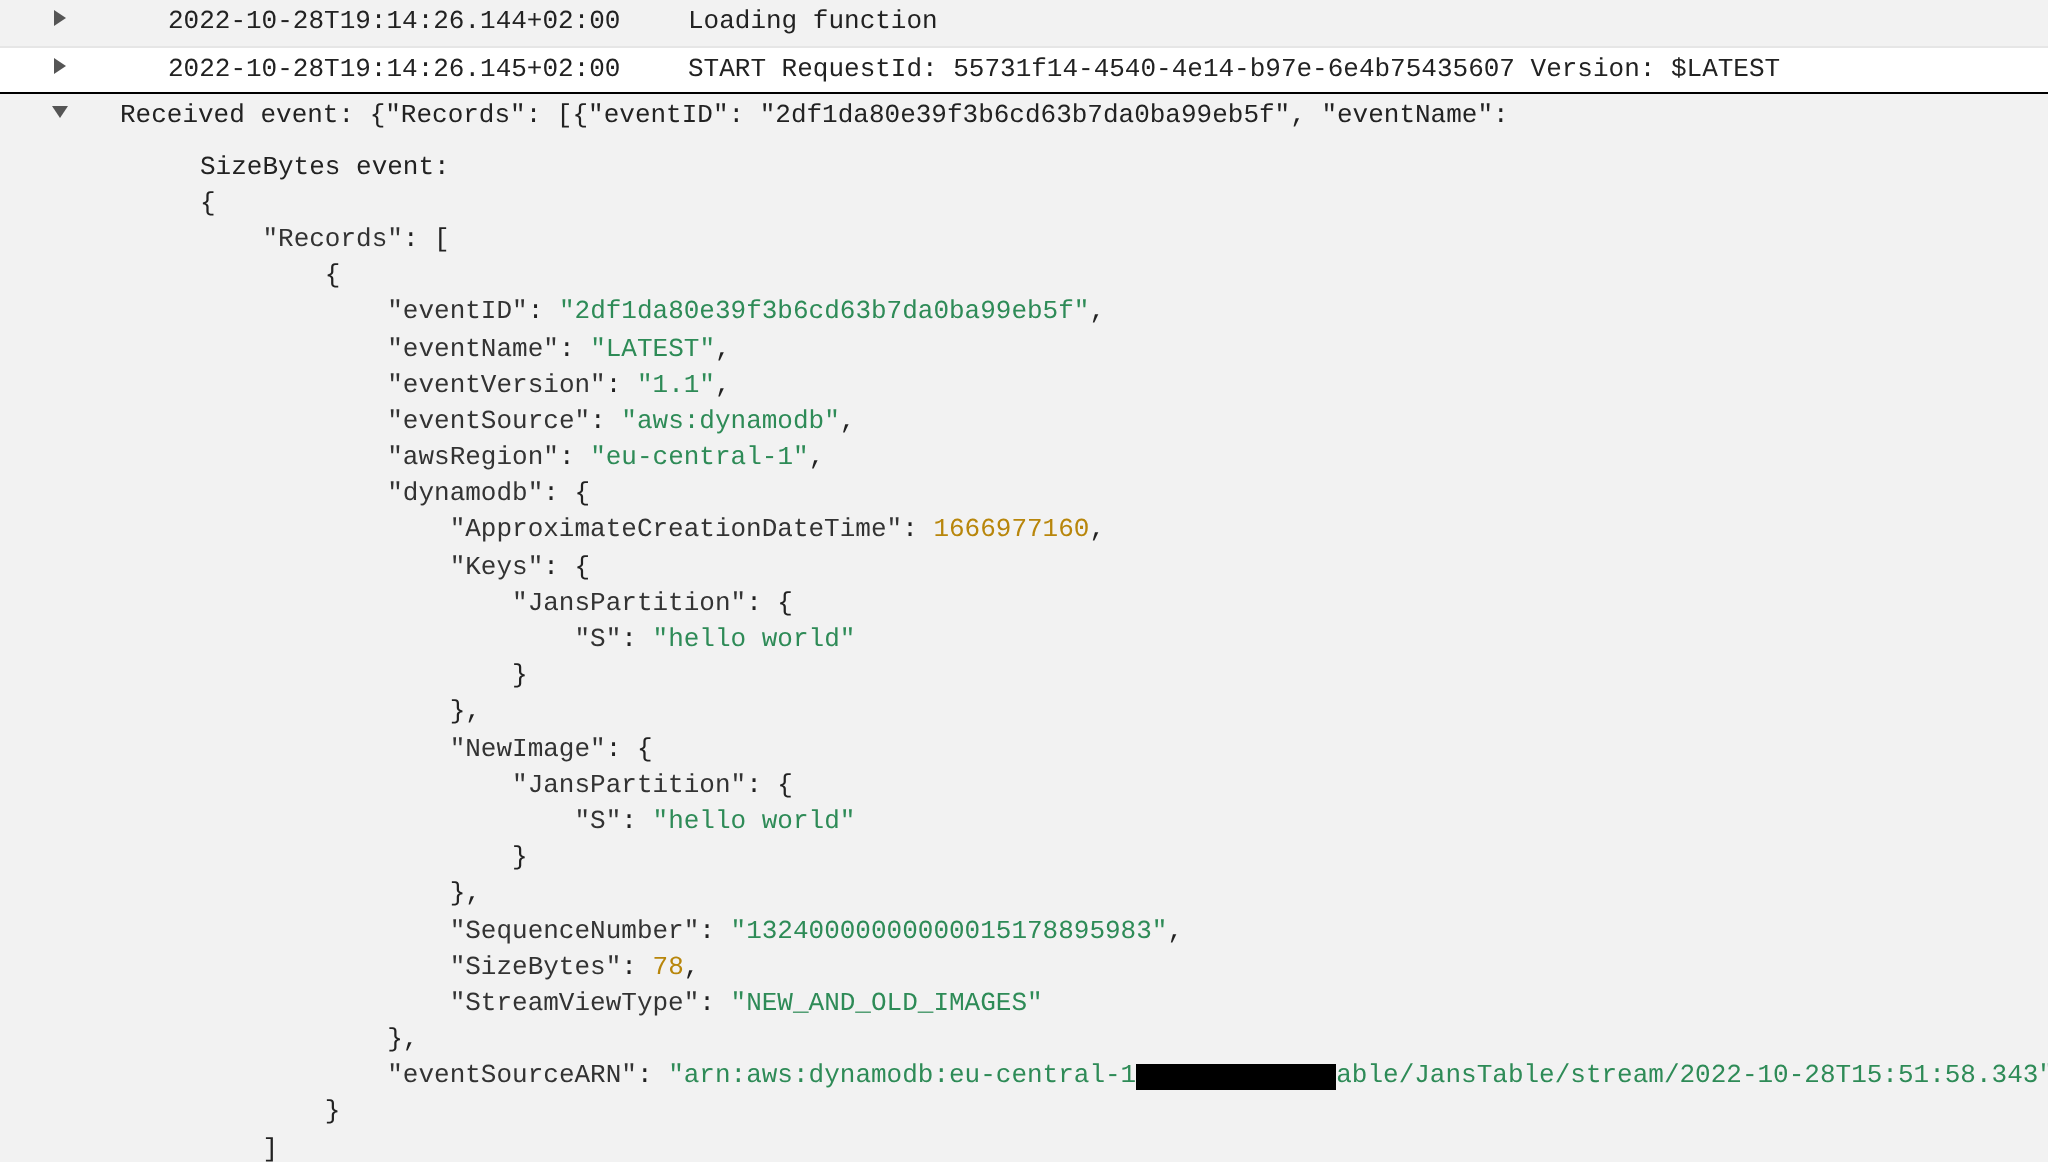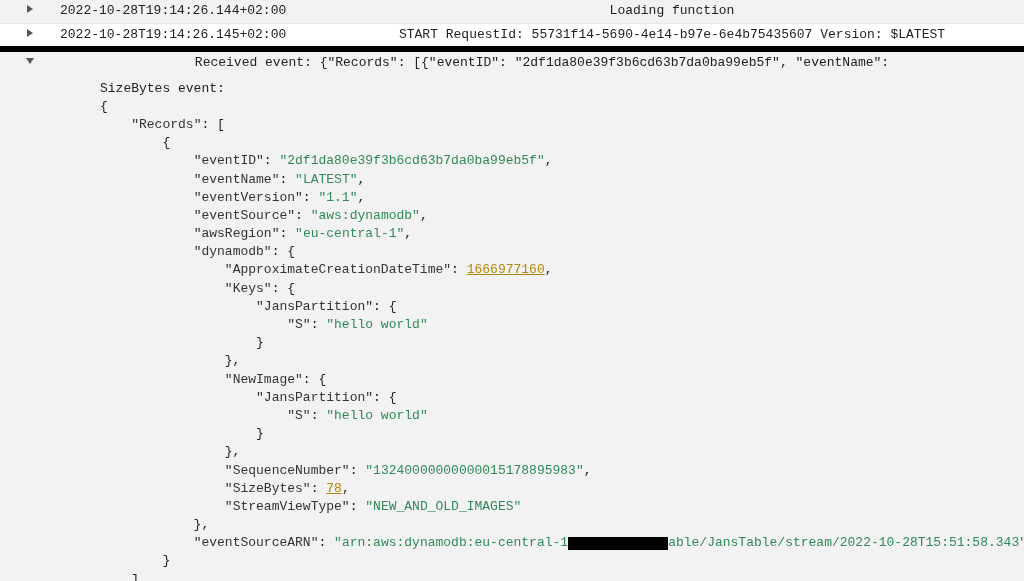--- a/index.html
+++ b/index.html
@@ -13,51 +13,51 @@
     width: 1024px;
     overflow-x: hidden;
   }
   .log-row {
     display: flex;
     align-items: flex-start;
     padding: 2px 0;
     border-bottom: 1px solid transparent;
   }
   .log-row.clickable { cursor: pointer; }
-  .log-row.white { background: #fff; border-top: 1px solid #e6e6e6; border-bottom: 6px solid #000000; }
+  .log-row.white { background: #fff; border-top: 1px solid #e6e6e6; border-bottom: 1px solid #000000; }
   .arrow-cell {
     width: 60px;
     flex: 0 0 60px;
     text-align: center;
     user-select: none;
     position: relative;
   }
   .arrow-svg { width: 10px; height: 10px; display: inline-block; }
   .ts-cell {
     width: 260px;
     flex: 0 0 260px;
     color: #222;
+    margin-left: 24px;
   }
   .msg-cell {
     flex: 1 1 auto;
     white-space: nowrap;
     overflow: hidden;
     color: #222;
-    text-align: center;
   }
   .expanded-block {
     background: #f2f2f2;
     padding: 4px 0 8px 100px;
     white-space: pre;
     font-family: "Courier New", Consolas, Monaco, monospace;
     color: #222;
     overflow-x: hidden;
   }
   .tok-str { color: #2e8b57; }   
-  .tok-num { color: #b8860b; text-decoration: underline; }   
+  .tok-num { color: #b8860b; }   
   .tok-key { color: #333; }
   .redact {
     display: inline-block;
     width: 100px;
     height: 13px;
     background: #000;
     vertical-align: text-bottom;
   }
 </style>
 </head>
@@ -73,21 +73,21 @@
   <div class="msg-cell">Loading function</div>
 </div>
 
 <div class="log-row white clickable">
   <div class="arrow-cell">
     <svg class="arrow-svg" viewBox="0 0 10 10">
         <polygon points="2,1 8,5 2,9" fill="#555"></polygon>
       </svg>
   </div>
   <div class="ts-cell">2022-10-28T19:14:26.145+02:00</div>
-  <div class="msg-cell">START RequestId: 55731f14-5690-4e14-b97e-6e4b75435607 Version: $LATEST</div>
+  <div class="msg-cell">START RequestId: 55731f14-4540-4e14-b97e-6e4b75435607 Version: $LATEST</div>
 </div>
 
 <div class="log-row clickable">
   <div class="arrow-cell">
     <svg class="arrow-svg" viewBox="0 0 10 10">
         <polygon points="1,2 9,2 5,8" fill="#555"></polygon>
       </svg>
   </div>
   <div class="msg-cell">Received event: {"Records": [{"eventID": "2df1da80e39f3b6cd63b7da0ba99eb5f", "eventName":</div>
 </div>

